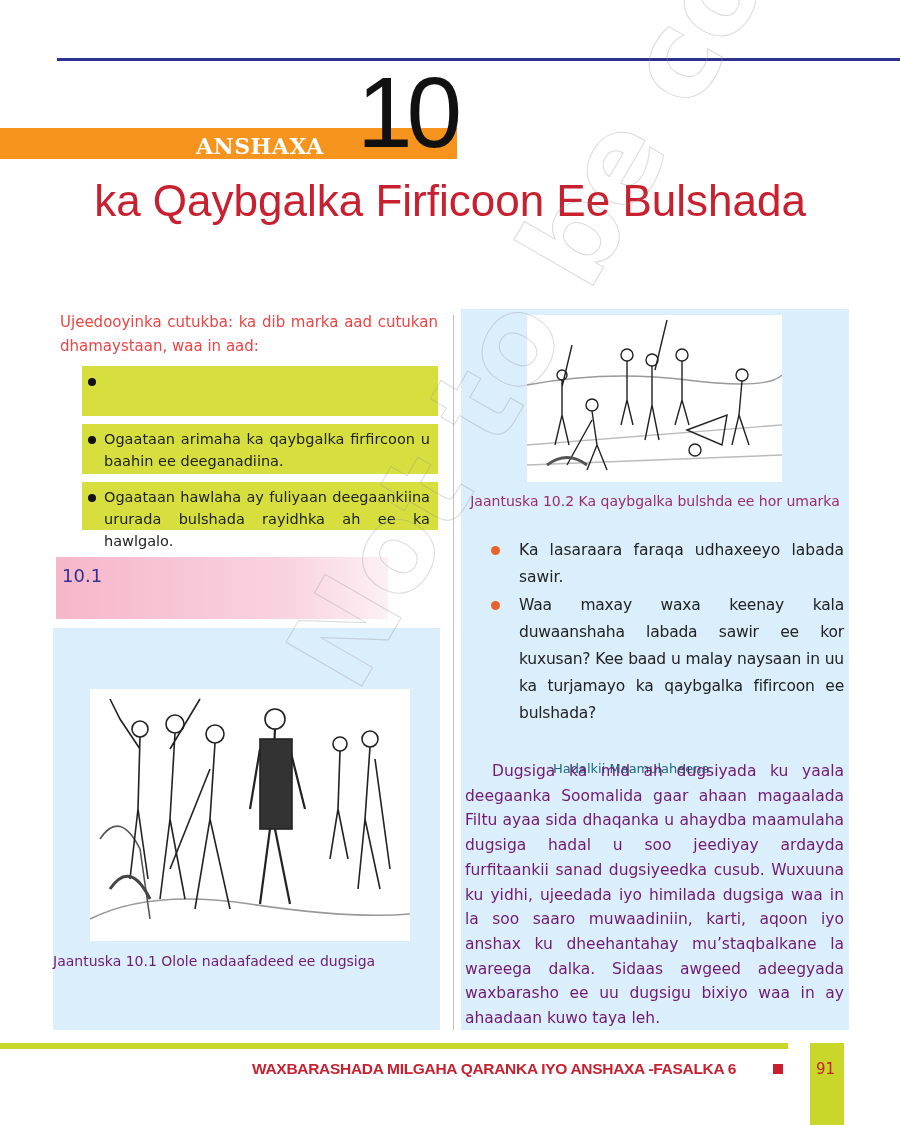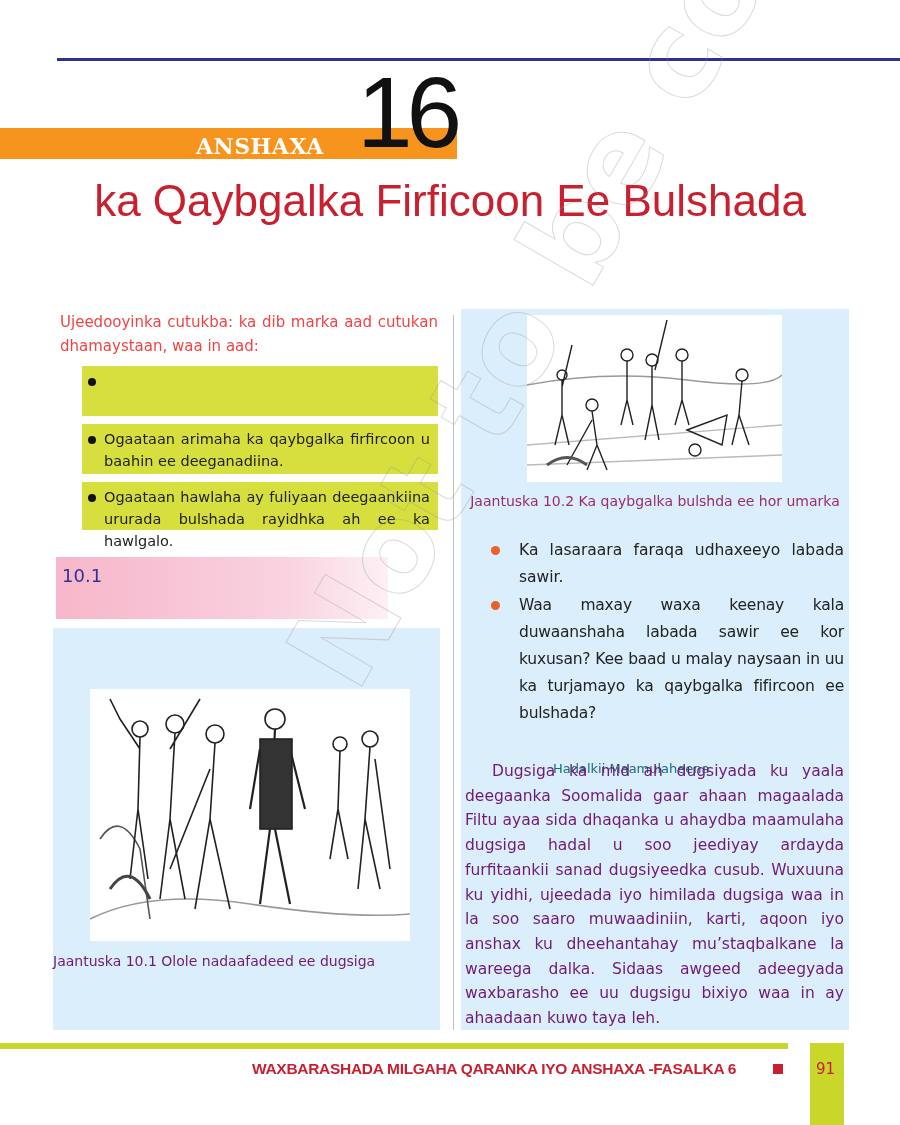--- a/index.html
+++ b/index.html
@@ -90,21 +90,21 @@
     transform: rotate(-60deg); transform-origin: left top; white-space: nowrap;
     pointer-events: none;
   }
 </style>
 </head>
 <body>
 
 <div class="abs top-rule"></div>
 <div class="abs chapter-bar"></div>
 <div class="abs chapter-label">ANSHAXA</div>
-<div class="abs chapter-num">16</div>
+<div class="abs chapter-num">10</div>
 <div class="abs chapter-title">ka Qaybgalka Firficoon Ee Bulshada</div>
 
 <div class="abs objectives-intro">Ujeedooyinka cutukba: ka dib marka aad cutukan dhamaystaan, waa in aad:</div>
 
 <div class="abs objective" style="top:366px;height:50px;">
   <span class="dot"></span>
 </div>
 <div class="abs objective" style="top:424px;height:50px;">
   <span class="dot"></span>
   <span class="txt">Ogaataan arimaha ka qaybgalka firfircoon u baahin ee deeganadiina.</span>

